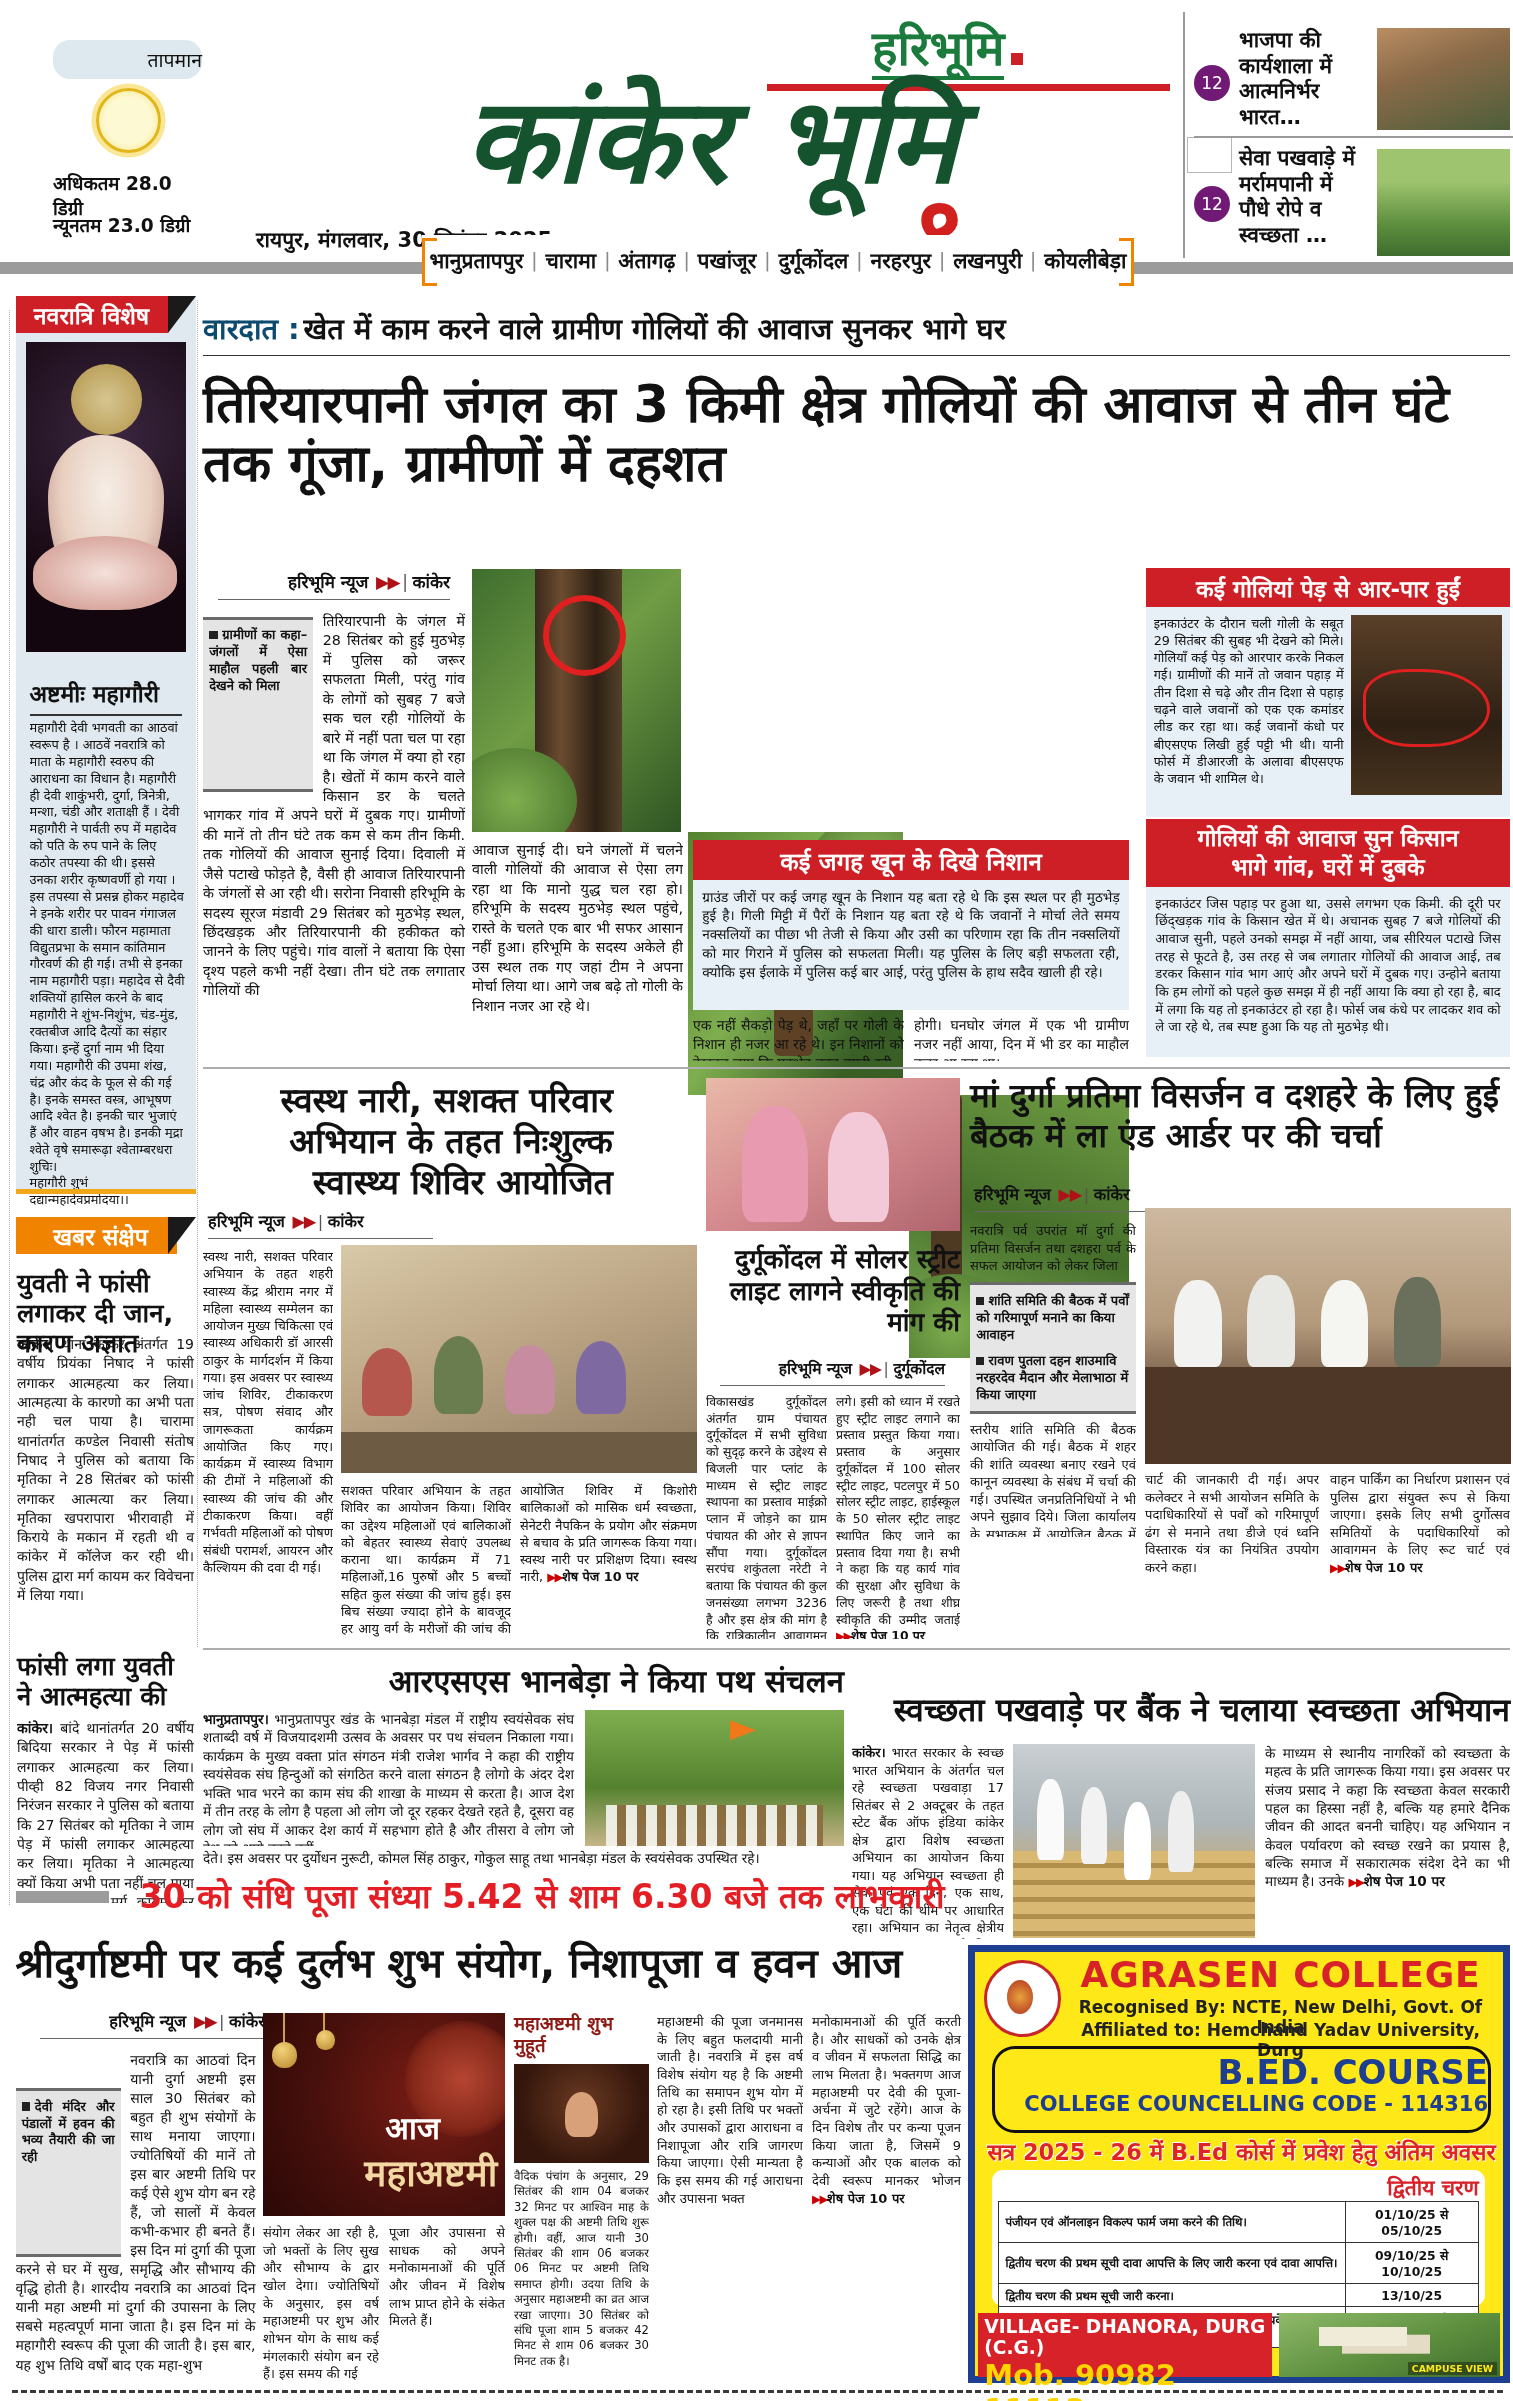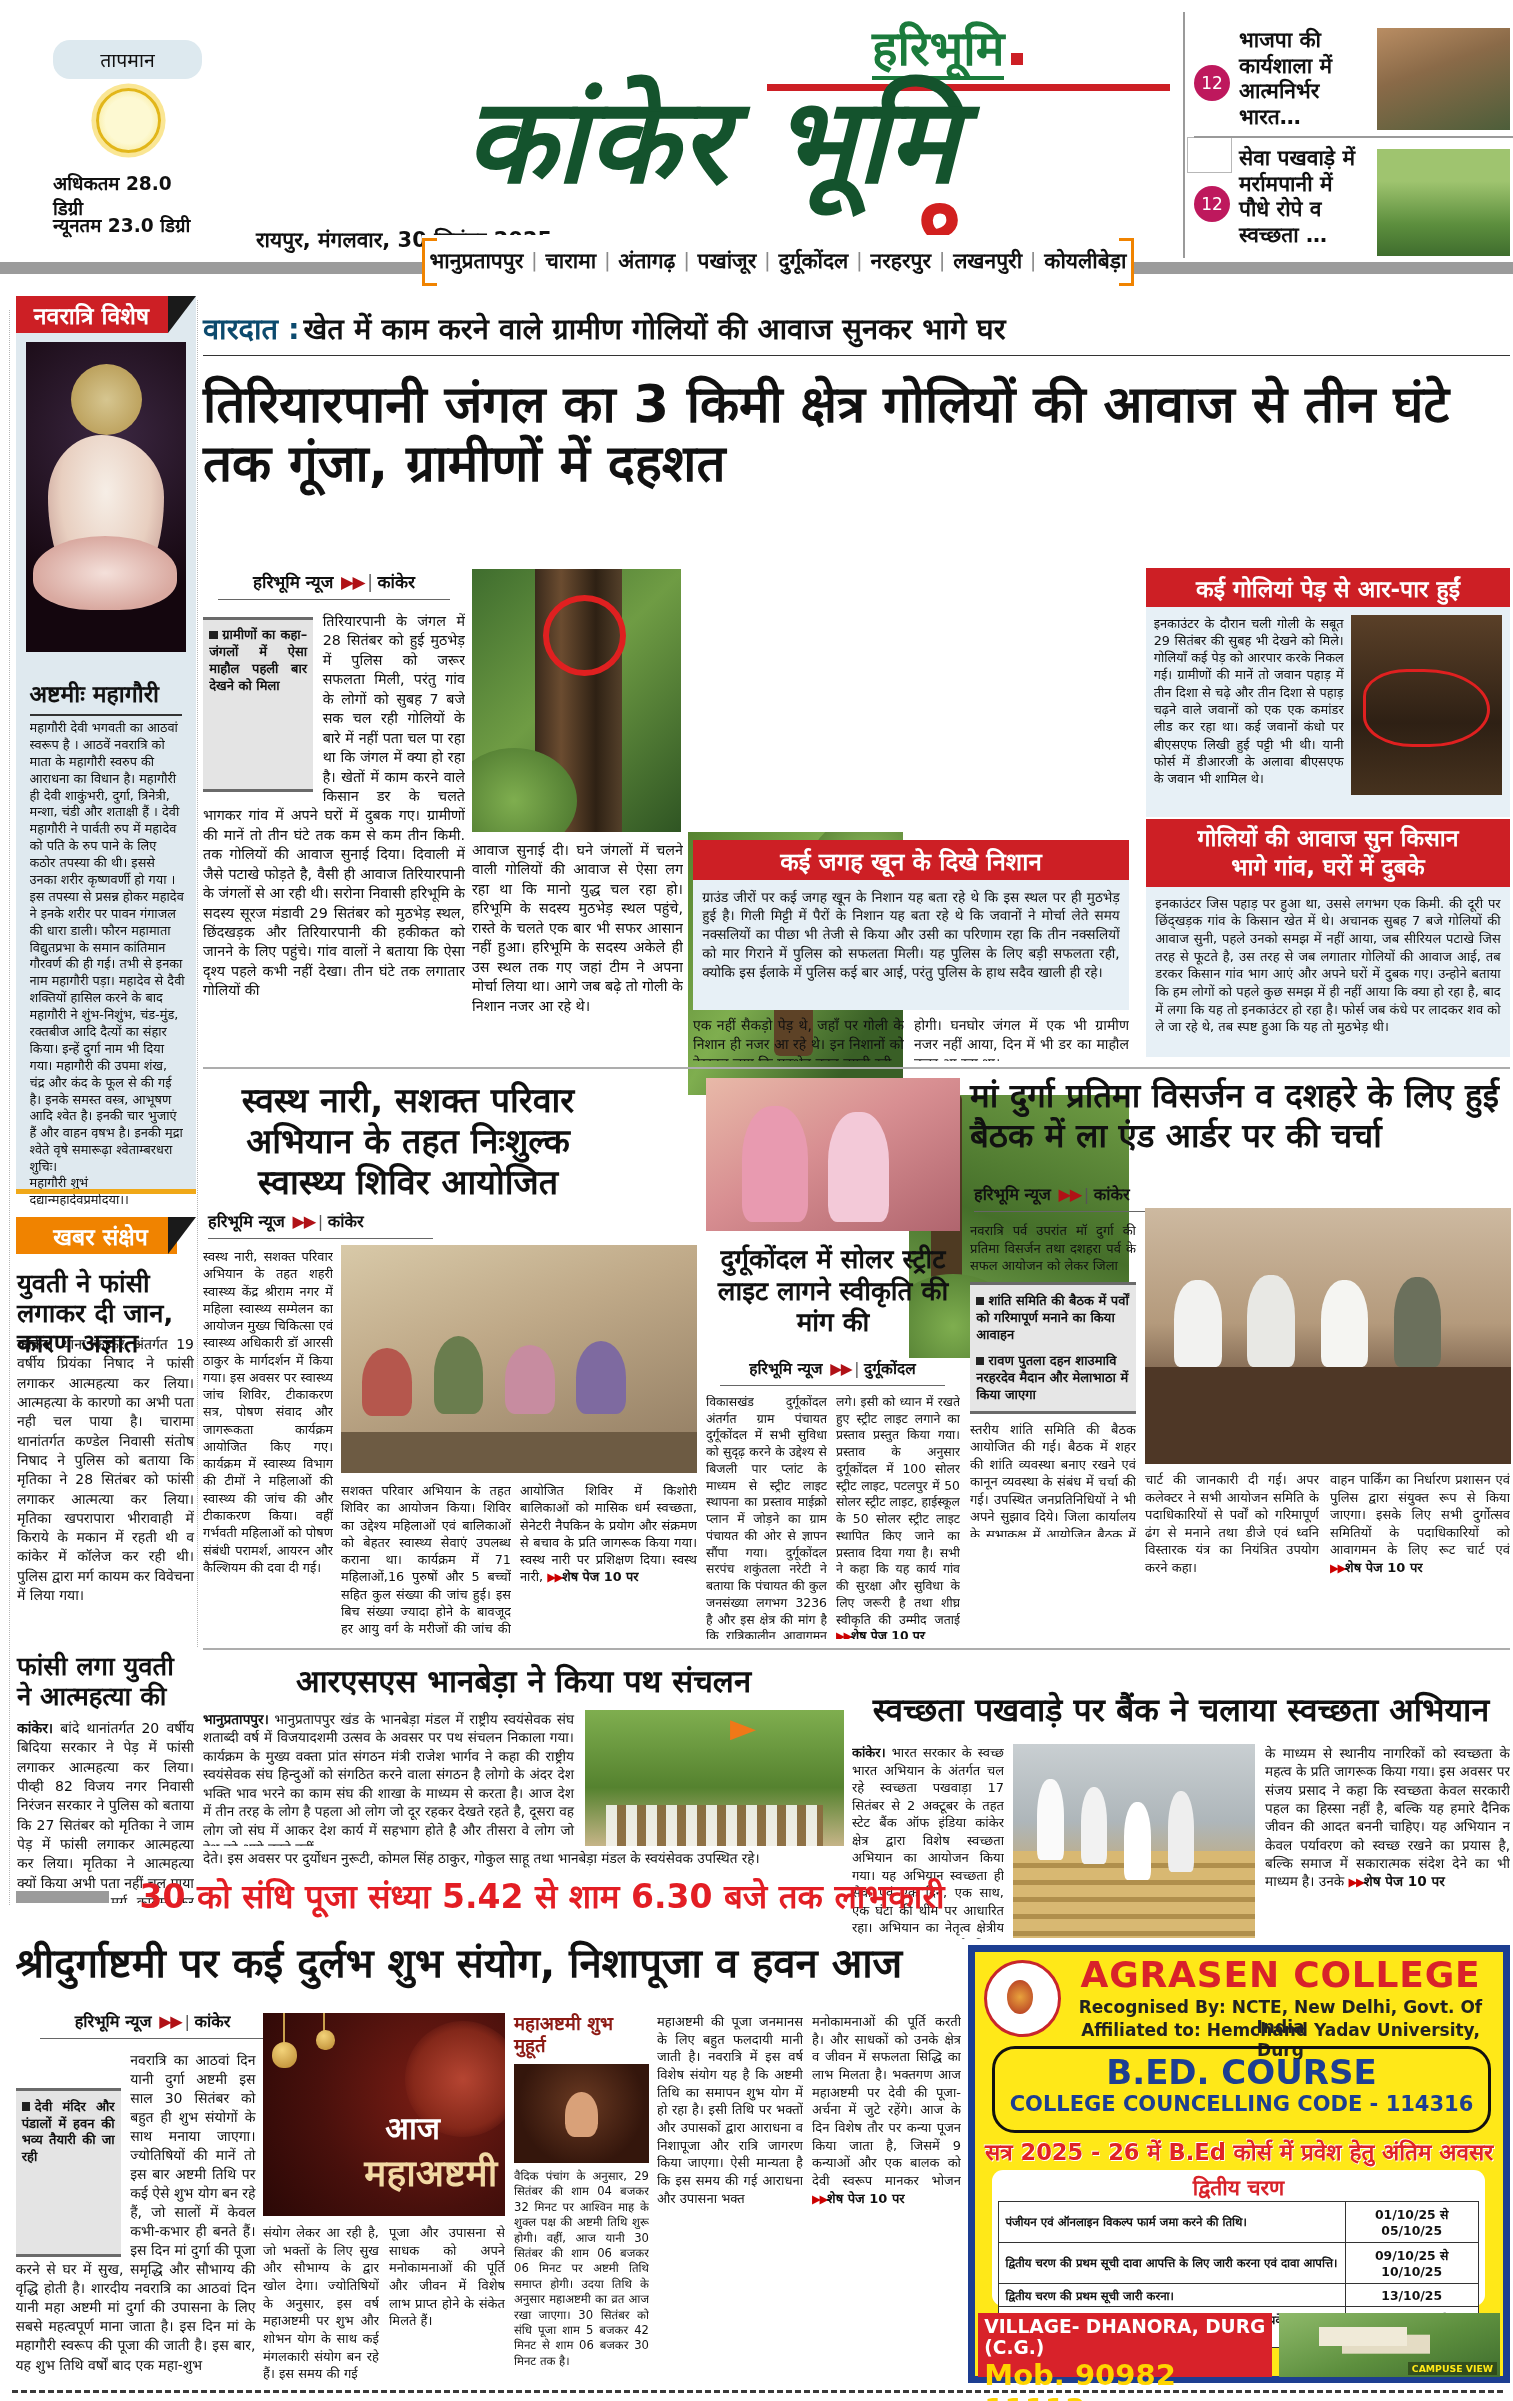--- a/index.html
+++ b/index.html
@@ -1,19 +1,19 @@
 <!DOCTYPE html>
 <html style="font-size:12.4px"><head>
 <meta charset="utf-8">
 <style>
   html,body{margin:0;padding:0;background:#e8e8e8;}
   #page{position:relative;width:1514px;height:2401px;background:#ffffff;margin:0 auto;
         font-family:"DejaVu Sans","Liberation Sans",sans-serif;color:#111;overflow:hidden;}
   .abs{position:absolute;}
-  .c{text-align:center;}
+  .c{text-align:right;}
   .b{font-weight:700;}
   .clip{overflow:hidden;}
   .bodytxt{font-size:14px;line-height:1.36;text-align:justify;}
   .smalltxt{font-size:12.4px;line-height:1.35;text-align:justify;}
   .redhead{background:#cd1f25;color:#fff;font-weight:700;display:flex;align-items:center;justify-content:center;}
   .bluebox{background:#e7f0f6;}
   .byline{font-weight:700;font-size:17px;white-space:nowrap;}
   .byline .arr{color:#b01116;letter-spacing:-1.5px;margin:0 3.1px 0 7.7px;}
   .byline .pipe{color:#555;margin-right:4.6px;font-weight:400;}
   .byline-rule{border-bottom:1.5px solid #666;padding-bottom:6.2px;}
@@ -28,21 +28,21 @@
   .photo{background:linear-gradient(135deg,#3f6d2e,#6f9c44 45%,#2f5523);position:relative;overflow:hidden;}
   .trunk{position:absolute;top:0;bottom:0;left:30%;width:42%;background:linear-gradient(90deg,#3a2a1c,#6b4c30 30%,#2e2114 70%,#54402a);}
   .redring{position:absolute;border:6.2px solid #e02020;border-radius:50%;}
   .leaf1{position:absolute;width:60%;height:40%;left:-10%;bottom:-8%;background:radial-gradient(circle,#7fae4f,#456f2a);border-radius:50%;}
   .leaf2{position:absolute;width:55%;height:35%;right:-12%;top:-6%;background:radial-gradient(circle,#8cb85b,#51792f);border-radius:50%;}
   table.adtbl{border-collapse:collapse;width:100%;background:#fff;}
   table.adtbl td{border:1.5px solid #333;padding:3.9px 6.2px;font-weight:700;}
   .navitem{font-weight:700;font-size:21px;}
   .navpipe{color:#8a8a8a;font-size:20px;margin:0 7.7px;}
   .teaser-txt{font-weight:700;font-size:21px;line-height:1.22;}
-  .badge{width:36px;height:36px;border-radius:50%;background:#be185d;color:#fff;display:flex;align-items:center;justify-content:center;font-size:17px;}
+  .badge{width:36px;height:36px;border-radius:50%;background:#701a75;color:#fff;display:flex;align-items:center;justify-content:center;font-size:17px;}
   .fold{width:0;height:0;border-style:solid;}
 </style>
 </head>
 <body>
 
 <div id="page">
 
   <div class="abs" style="left:53px;top:40px;width:149px;height:209px;">
     <div class="c" style="background:#dde9ef;border-radius:17px;padding:6.2px 0;font-size:19.4px;">तापमान</div>
     <div class="abs" style="left:43px;top:48px;width:59px;height:59px;border-radius:50%;background:radial-gradient(circle,#fdf9d2 55%,#f6e27a);border:3.1px solid #e2b619;box-shadow:0 0 0 4.6px rgba(246,210,60,.55);"></div>

